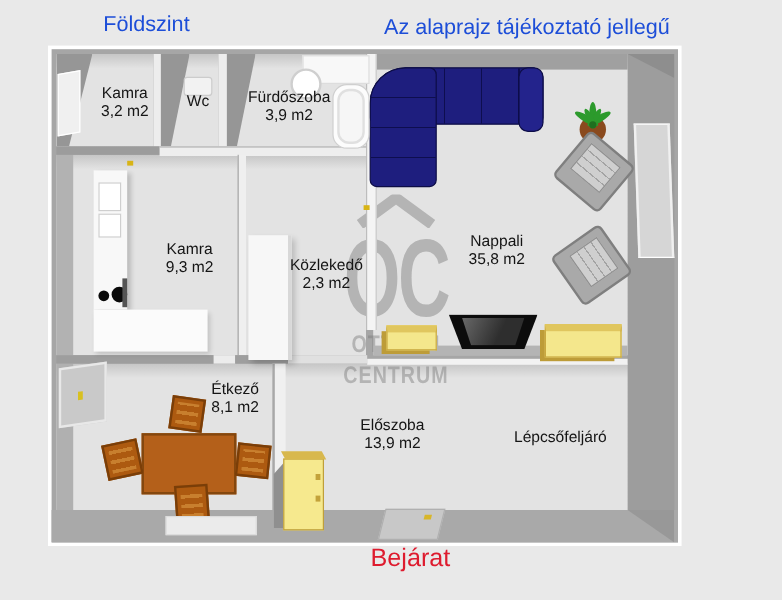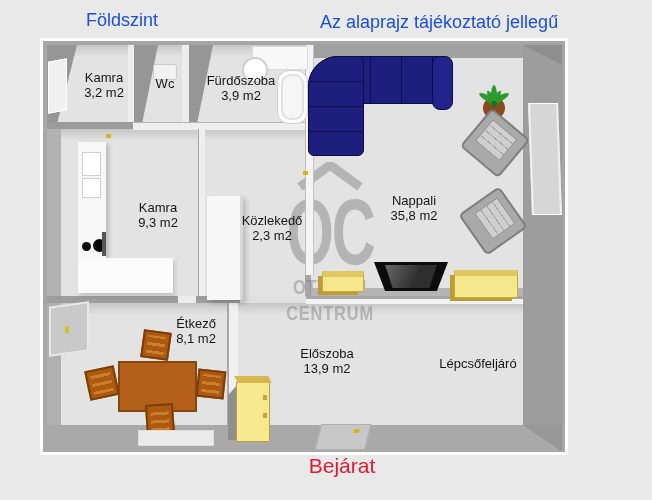--- a/index.html
+++ b/index.html
@@ -162,21 +162,21 @@
   .label{position:absolute;z-index:6;width:120px;text-align:center;font-size:13px;
          line-height:15px;color:#151515;}
   .l-kamra{left:4px;top:32px;}
   .l-wc{left:65px;top:38px;}
   .l-furdo{left:141px;top:35px;}
   .l-konyha{left:58px;top:162px;}
   .l-koz{left:172px;top:175px;}
   .l-nappali{left:314px;top:155px;}
   .l-etkezo{left:96px;top:278px;}
   .l-elo{left:227px;top:308px;}
-  .l-lepcso{left:378px;top:318px;}
+  .l-lepcso{left:367px;top:318px;}
 </style>
 </head>
 <body>
 
 <div id="stage">
 
   <div id="title" class="hdr">Földszint</div>
   <div id="disclaimer" class="hdr">Az alaprajz tájékoztató jellegű</div>
 
   <div id="plan">

